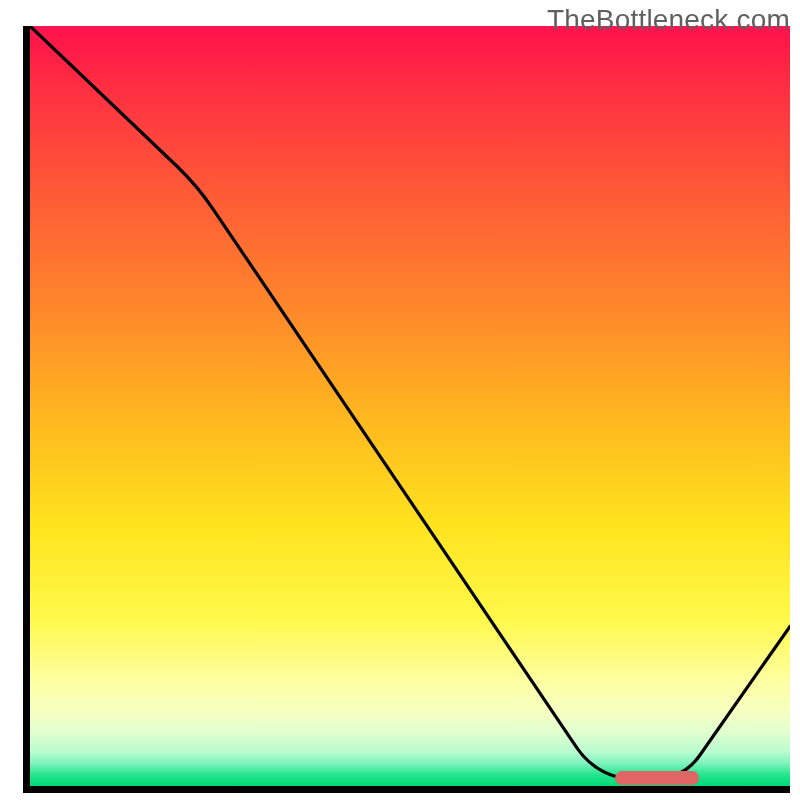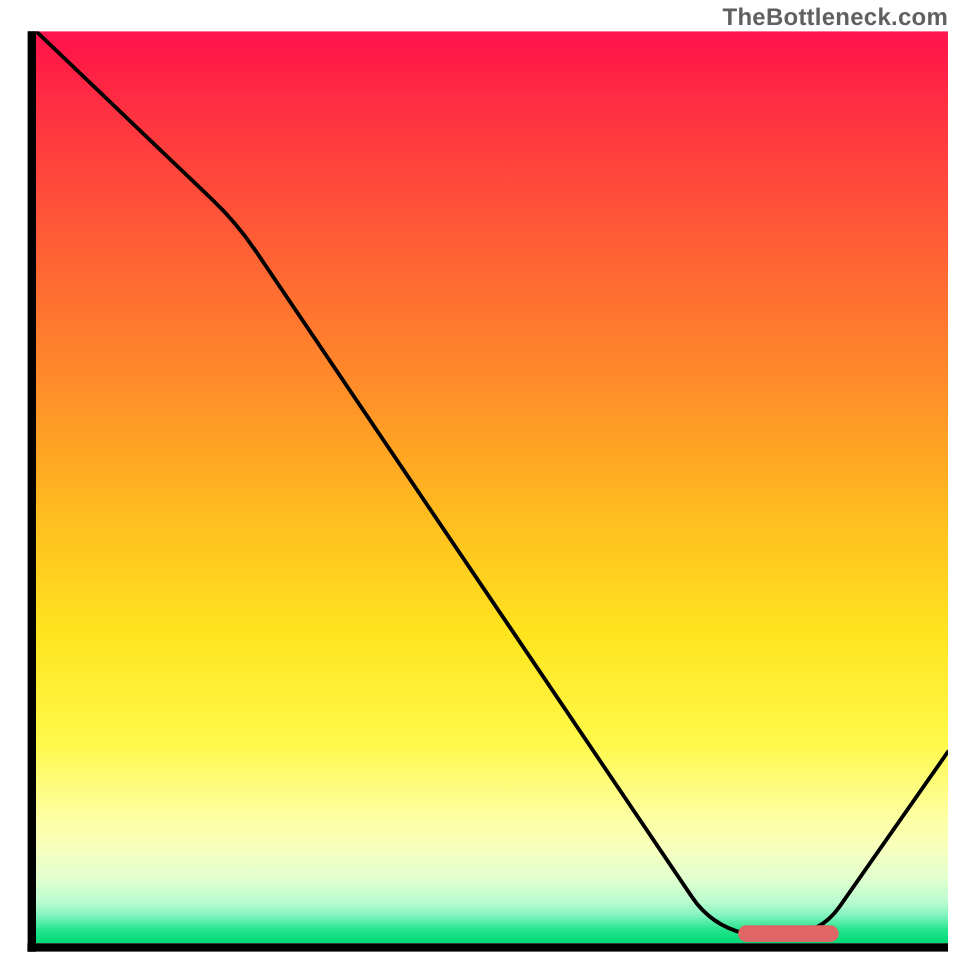--- a/index.html
+++ b/index.html
@@ -12,22 +12,22 @@
   }
   .frame {
     position: relative;
     width: 800px;
     height: 800px;
   }
   .watermark {
     position: absolute;
     top: 4px;
     right: 10px;
-    font-size: 20px;
-    font-weight: 700;
+    font-size: 28px;
+    font-weight: 400;
     color: #606060;
     letter-spacing: 0.2px;
     z-index: 5;
   }
   .plot-outer {
     position: absolute;
     left: 23px;
     top: 26px;
     width: 760px;
     height: 760px;

